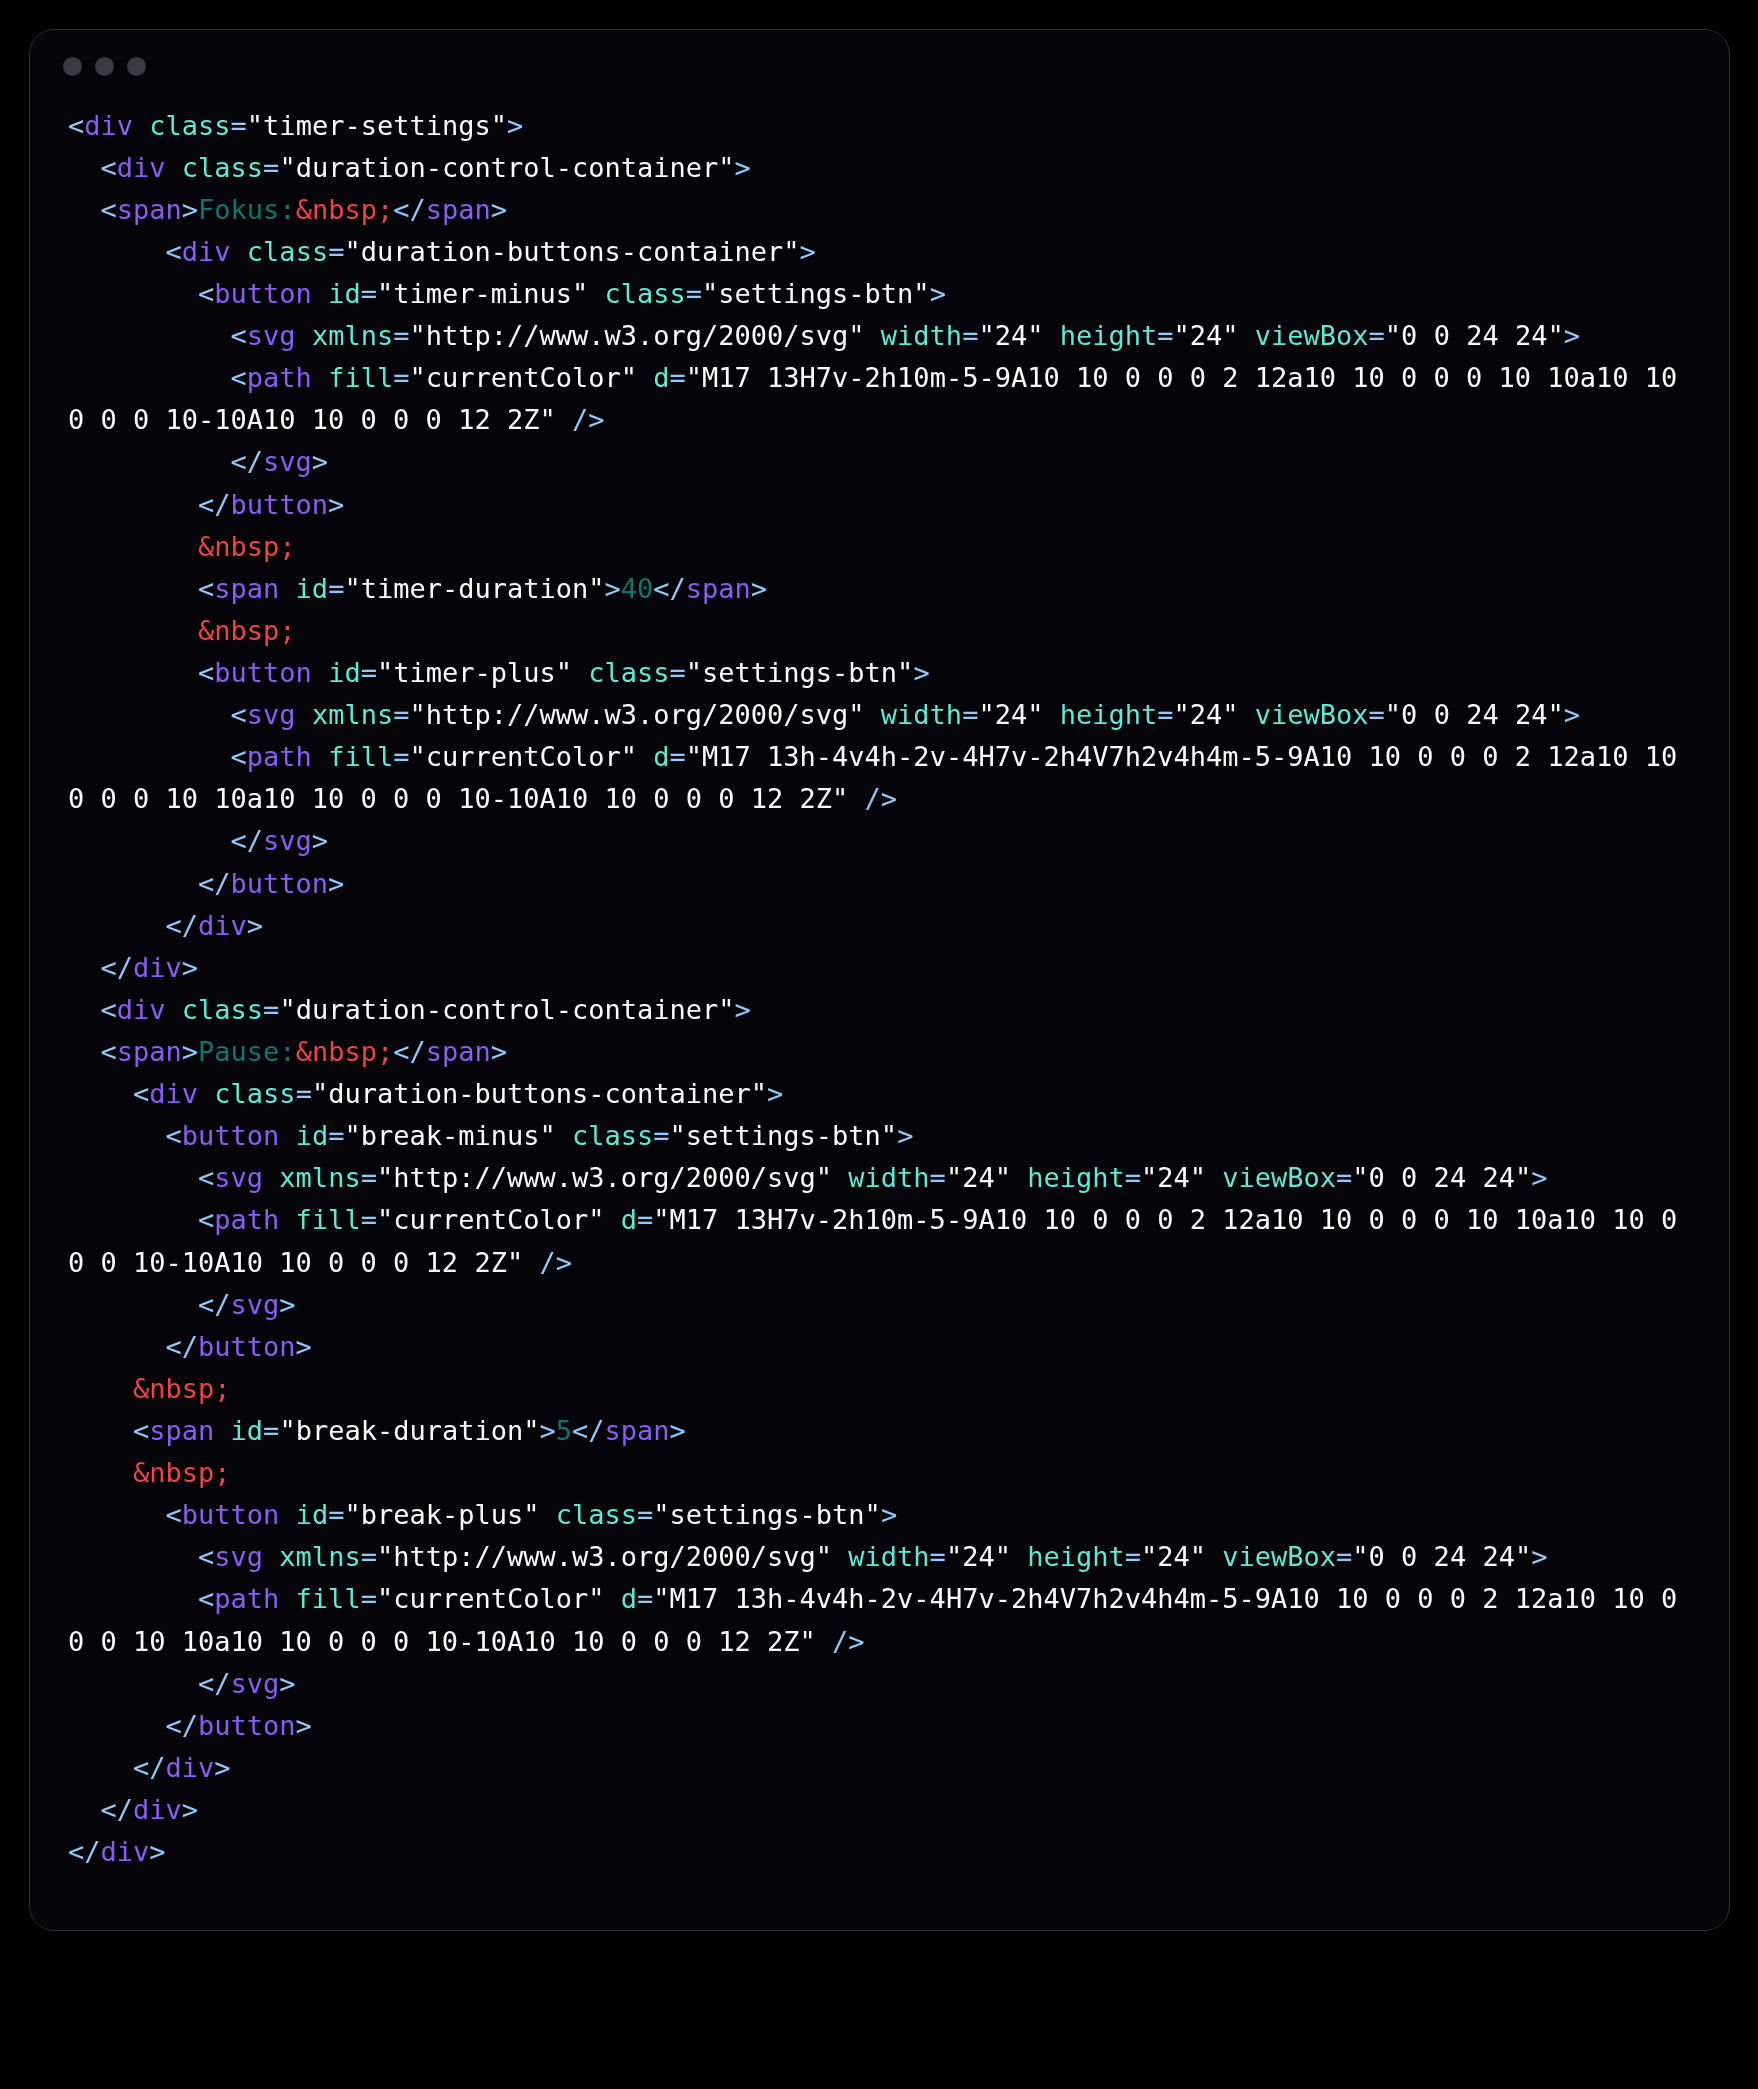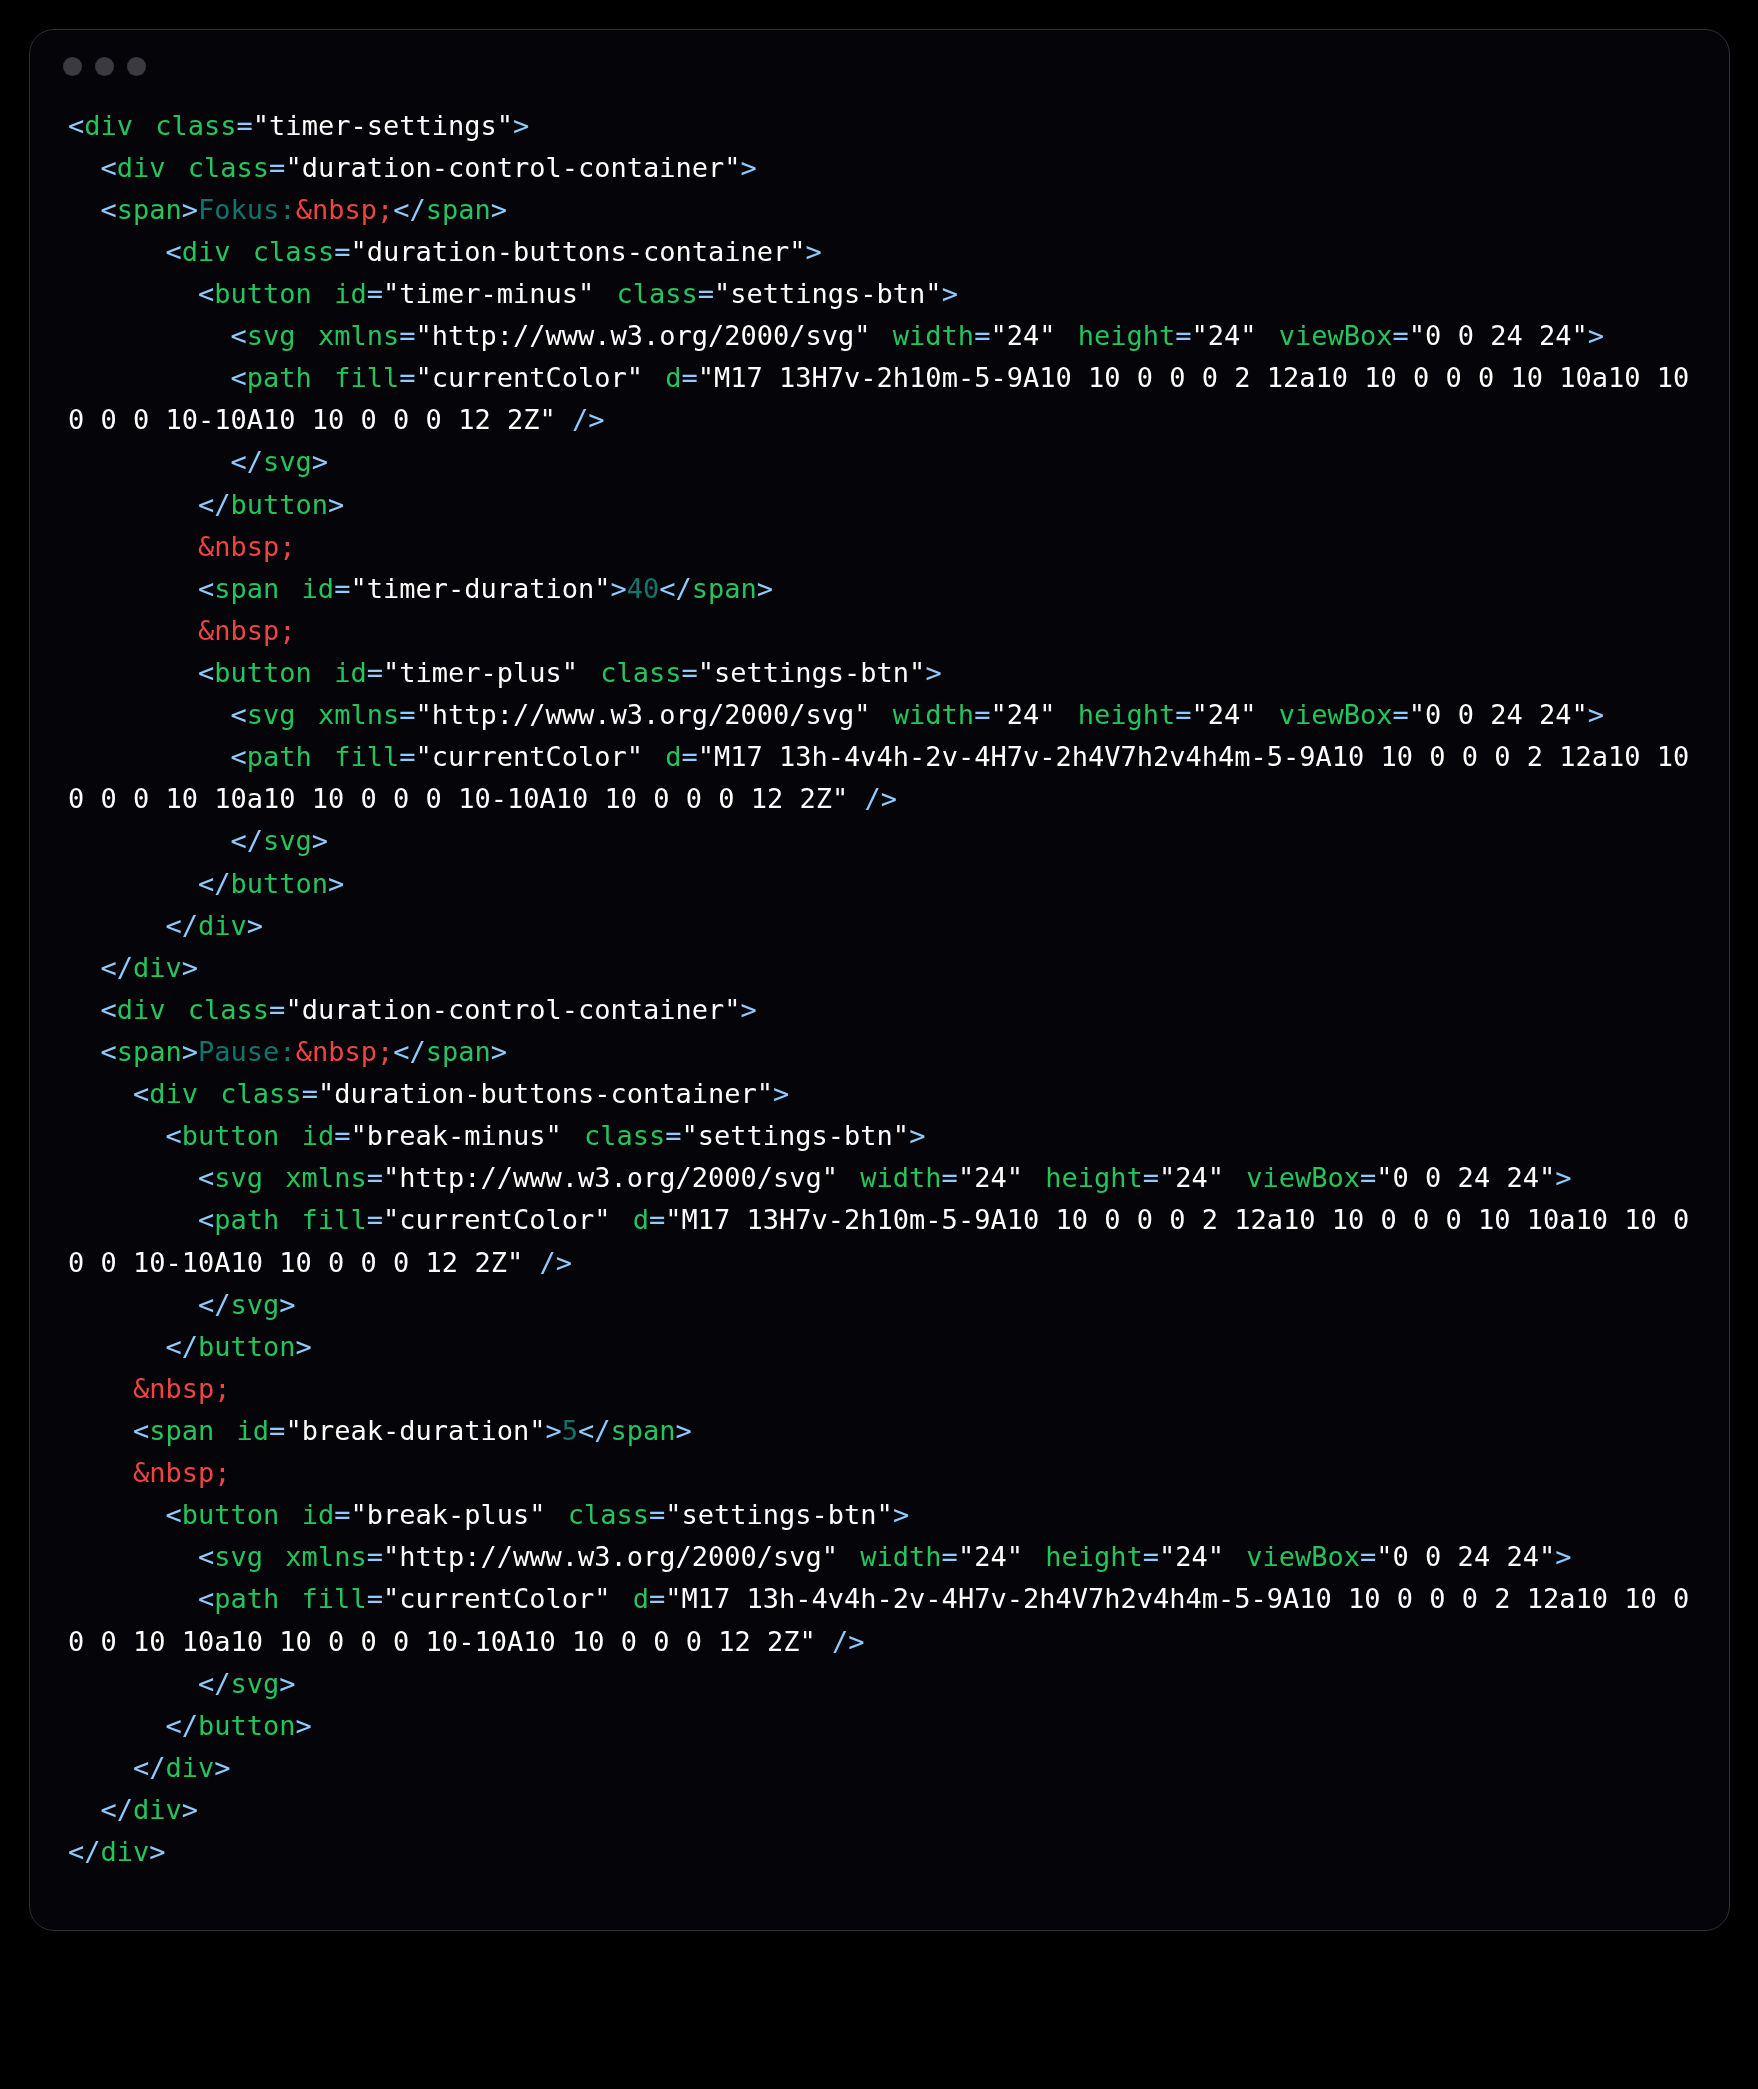--- a/index.html
+++ b/index.html
@@ -28,22 +28,22 @@
   }
   .dot { width: 19px; height: 19px; border-radius: 50%; background: #3a3a40; }
   pre.code {
     margin: 0;
     padding: 19px 38px 57px;
     white-space: pre-wrap;
     word-break: break-word;
     font-family: inherit;
   } 
   .pn { color: #8ecbff; } 
-  .tg { color: #22c55e; } 
-  .at { color: #22c55e; margin-left: 6px; } 
+  .tg { color: #8b5cf6; } 
+  .at { color: #5eead4; } 
   .st { color: #ffffff; } 
   .tx { color: #0f766e; } 
   .en { color: #ef4444; }
 </style>
 </head>
 <body>
 
 <div class="window">
   <div class="titlebar">
     <span class="dot"></span>

